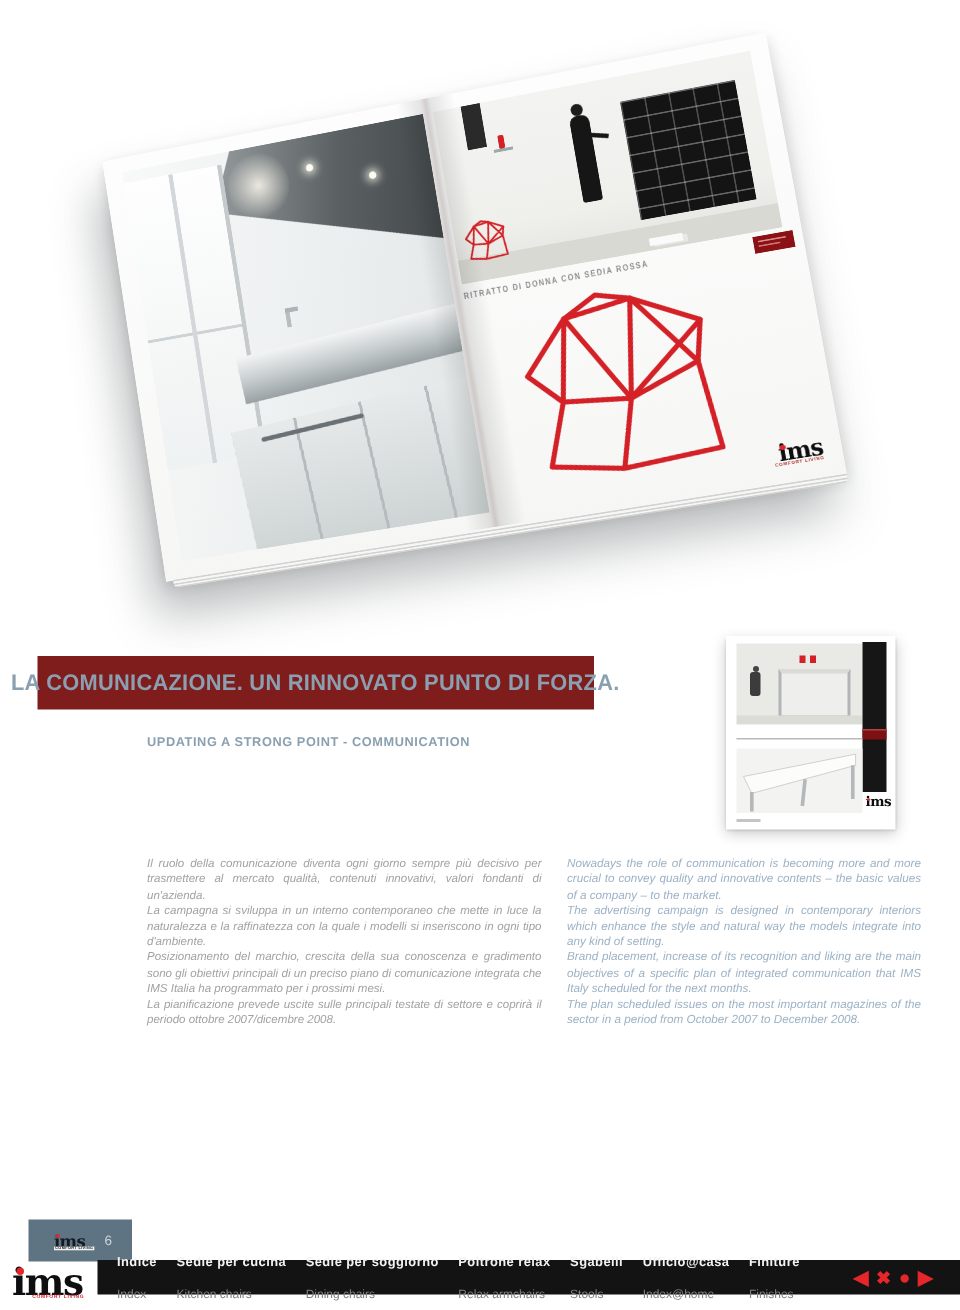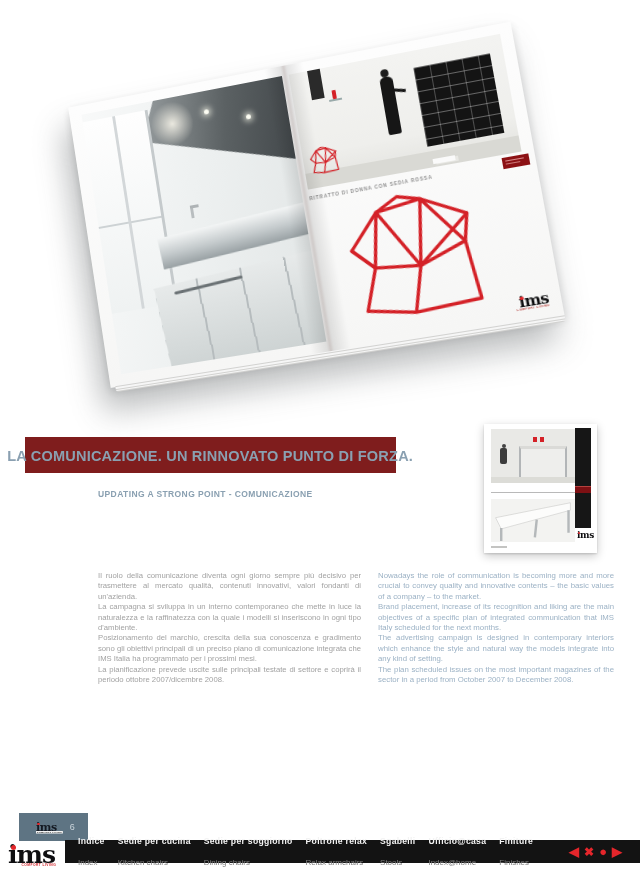--- a/index.html
+++ b/index.html
@@ -115,21 +115,21 @@
   .cvt-red { position:absolute; left:42px; top:8px; width:4px; height:5px; background:#d42127; box-shadow: 7px 0 0 #d42127; }
   .cvt-floor { position:absolute; left:0; bottom:0; width:100%; height:6px; background:#dcdcd7; }
   .cv-caption { position:absolute; left:7px; top:62px; width:84px; height:7px; border-bottom:1px solid #b9b9b9; overflow:hidden; }
   .cv-photo-bottom { position:absolute; left:7px; top:75px; width:84px; height:43px; background:#f3f3f1; overflow:hidden; }
   .cv-ims { position:absolute; right:3px; top:107px; font-size:9px; }
   .cv-ims .lg-dot { width:2.2px; height:2.2px; left:1px; top:1px; }
   .cv-micro { position:absolute; left:7px; bottom:5px; width:16px; height:2px; background:#c4c4c2; }
 
   
   .col { position:absolute; top:571px; text-align:justify; }
-  .col p { margin:0; }
+  .col p { margin:0;font-style:italic; }
   .col-it { left:98px; width:263px; font-size:7.7px; line-height:10.4px; color:#a2a2a2; }
   .col-en { left:378px; width:236px; font-size:7.8px; line-height:10.4px; color:#9cb2c5; }
 
   
   .pagebox { position:absolute; left:19px; top:813px; width:69px; height:28px; background:#5e7483;
     display:flex; align-items:center; padding-left:17px; }
   .pb-ims { font-size:11px; }
   .pb-ims .lg-text { color:#141922; }
   .pb-ims .lg-dot { width:2.6px; height:2.6px; left:1.2px; top:1px; }
   .pb-ims .lg-tag { font-size:6px; transform:scale(.42); transform-origin:left top; left:0; bottom:-4.5px;
@@ -203,21 +203,21 @@
         <i class="lg-dot"></i>
         <span class="lg-tag">COMFORT LIVING</span>
       </div>
     </div>
     <div class="spine"></div>
   </div>
 
   <div class="banner">
     <span class="banner-text">LA COMUNICAZIONE. UN RINNOVATO PUNTO DI FORZA.</span>
   </div>
-  <div class="subtitle">UPDATING A STRONG POINT - COMUNICAZIONE</div>
+  <div class="subtitle">UPDATING A STRONG POINT - COMMUNICATION</div>
 
   <div class="cover">
     <div class="cv-photo-top">
       <div class="cvt-frame"></div>
       <div class="cvt-person"></div>
       <div class="cvt-red"></div>
       <div class="cvt-floor"></div>
     </div>
     <div class="cv-band"></div>
     <div class="cv-band-red"></div>
@@ -238,22 +238,22 @@
   </div>
 
   <div class="col col-it">
     <p>Il ruolo della comunicazione diventa ogni giorno sempre più decisivo per trasmettere al mercato qualità, contenuti innovativi, valori fondanti di un'azienda.</p>
     <p>La campagna si sviluppa in un interno contemporaneo che mette in luce la naturalezza e la raffinatezza con la quale i modelli si inseriscono in ogni tipo d'ambiente.</p>
     <p>Posizionamento del marchio, crescita della sua conoscenza e gradimento sono gli obiettivi principali di un preciso piano di comunicazione integrata che IMS Italia ha programmato per i prossimi mesi.</p>
     <p>La pianificazione prevede uscite sulle principali testate di settore e coprirà il periodo ottobre 2007/dicembre 2008.</p>
   </div>
   <div class="col col-en">
     <p>Nowadays the role of communication is becoming more and more crucial to convey quality and innovative contents – the basic values of a company – to the market.</p>
+    <p>The advertising campaign is designed in contemporary interiors which enhance the style and natural way the models integrate into any kind of setting.</p>
     <p>Brand placement, increase of its recognition and liking are the main objectives of a specific plan of integrated communication that IMS Italy scheduled for the next months.</p>
-    <p>The advertising campaign is designed in contemporary interiors which enhance the style and natural way the models integrate into any kind of setting.</p>
     <p>The plan scheduled issues on the most important magazines of the sector in a period from October 2007 to December 2008.</p>
   </div>
 
   <div class="pagebox">
     <div class="imslogo pb-ims">
       <span class="lg-text">ims</span>
       <i class="lg-dot"></i>
       <span class="lg-tag">COMFORT LIVING</span>
     </div>
     <span class="pb-num">6</span>

